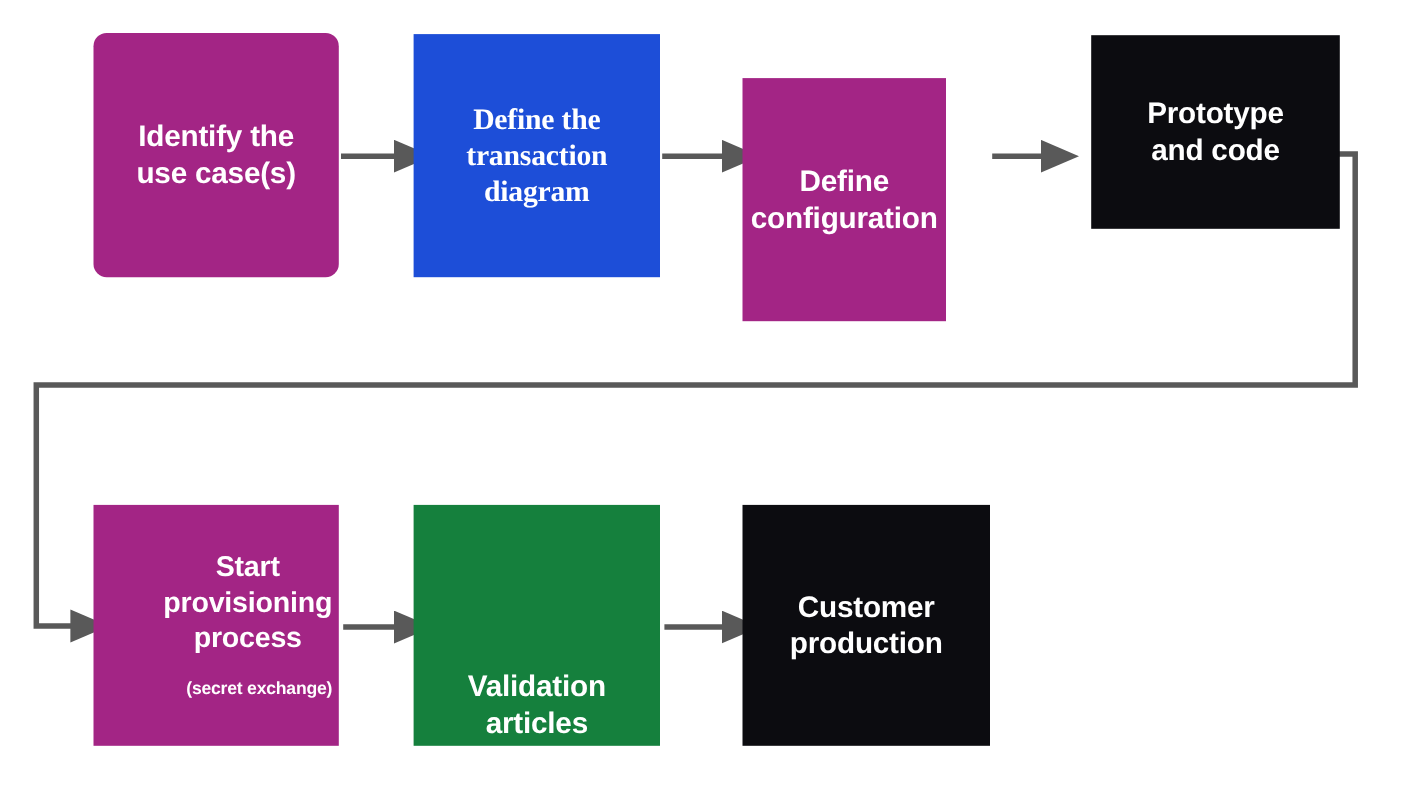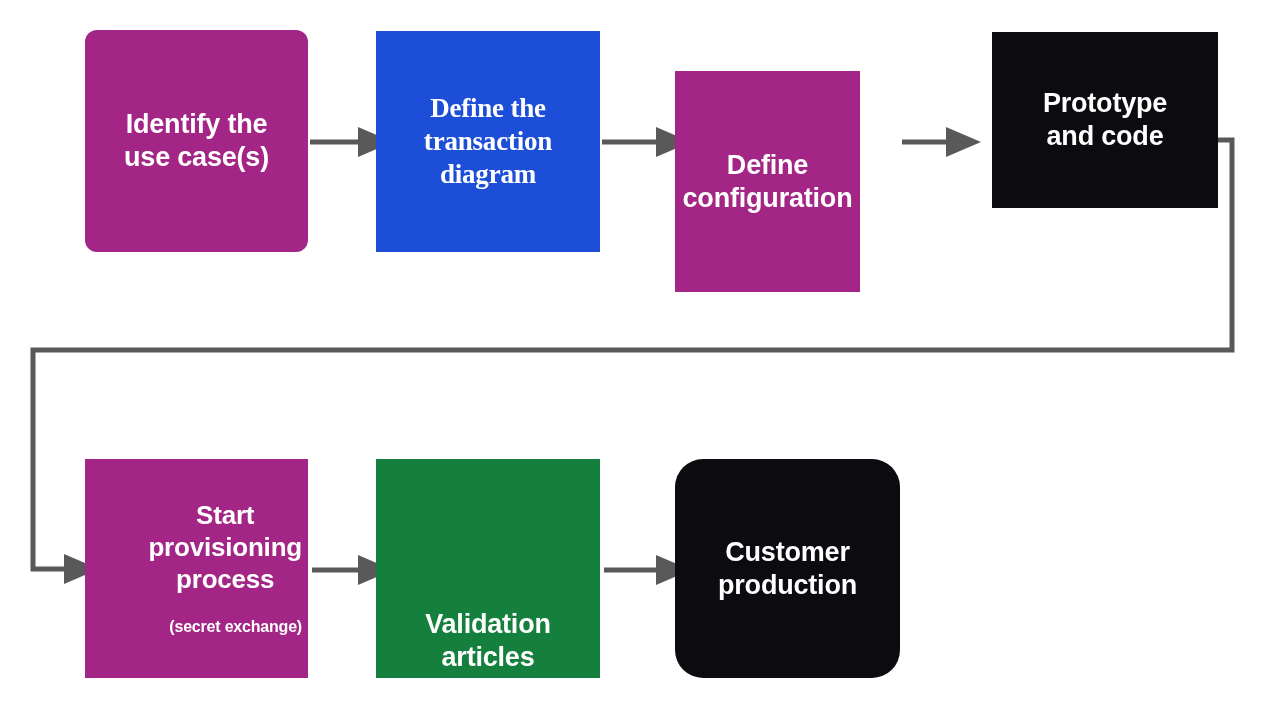--- a/index.html
+++ b/index.html
@@ -110,18 +110,18 @@
 provisioning
 process</div>
     <div class="subtitle">(secret exchange)</div>
   </div>
 
   <div class="node n6" style="background-color: #15803d; justify-content: flex-end;">
     <div class="title">Validation
 articles</div>
   </div>
 
-  <div class="node n7" style="background-color: rgb(12, 12, 16); border-radius: 28px;">
+  <div class="node n7" style="background-color: rgb(12, 12, 16);">
     <div class="title">Customer
 production</div>
   </div>
 
 </div>
 
 </body></html>

